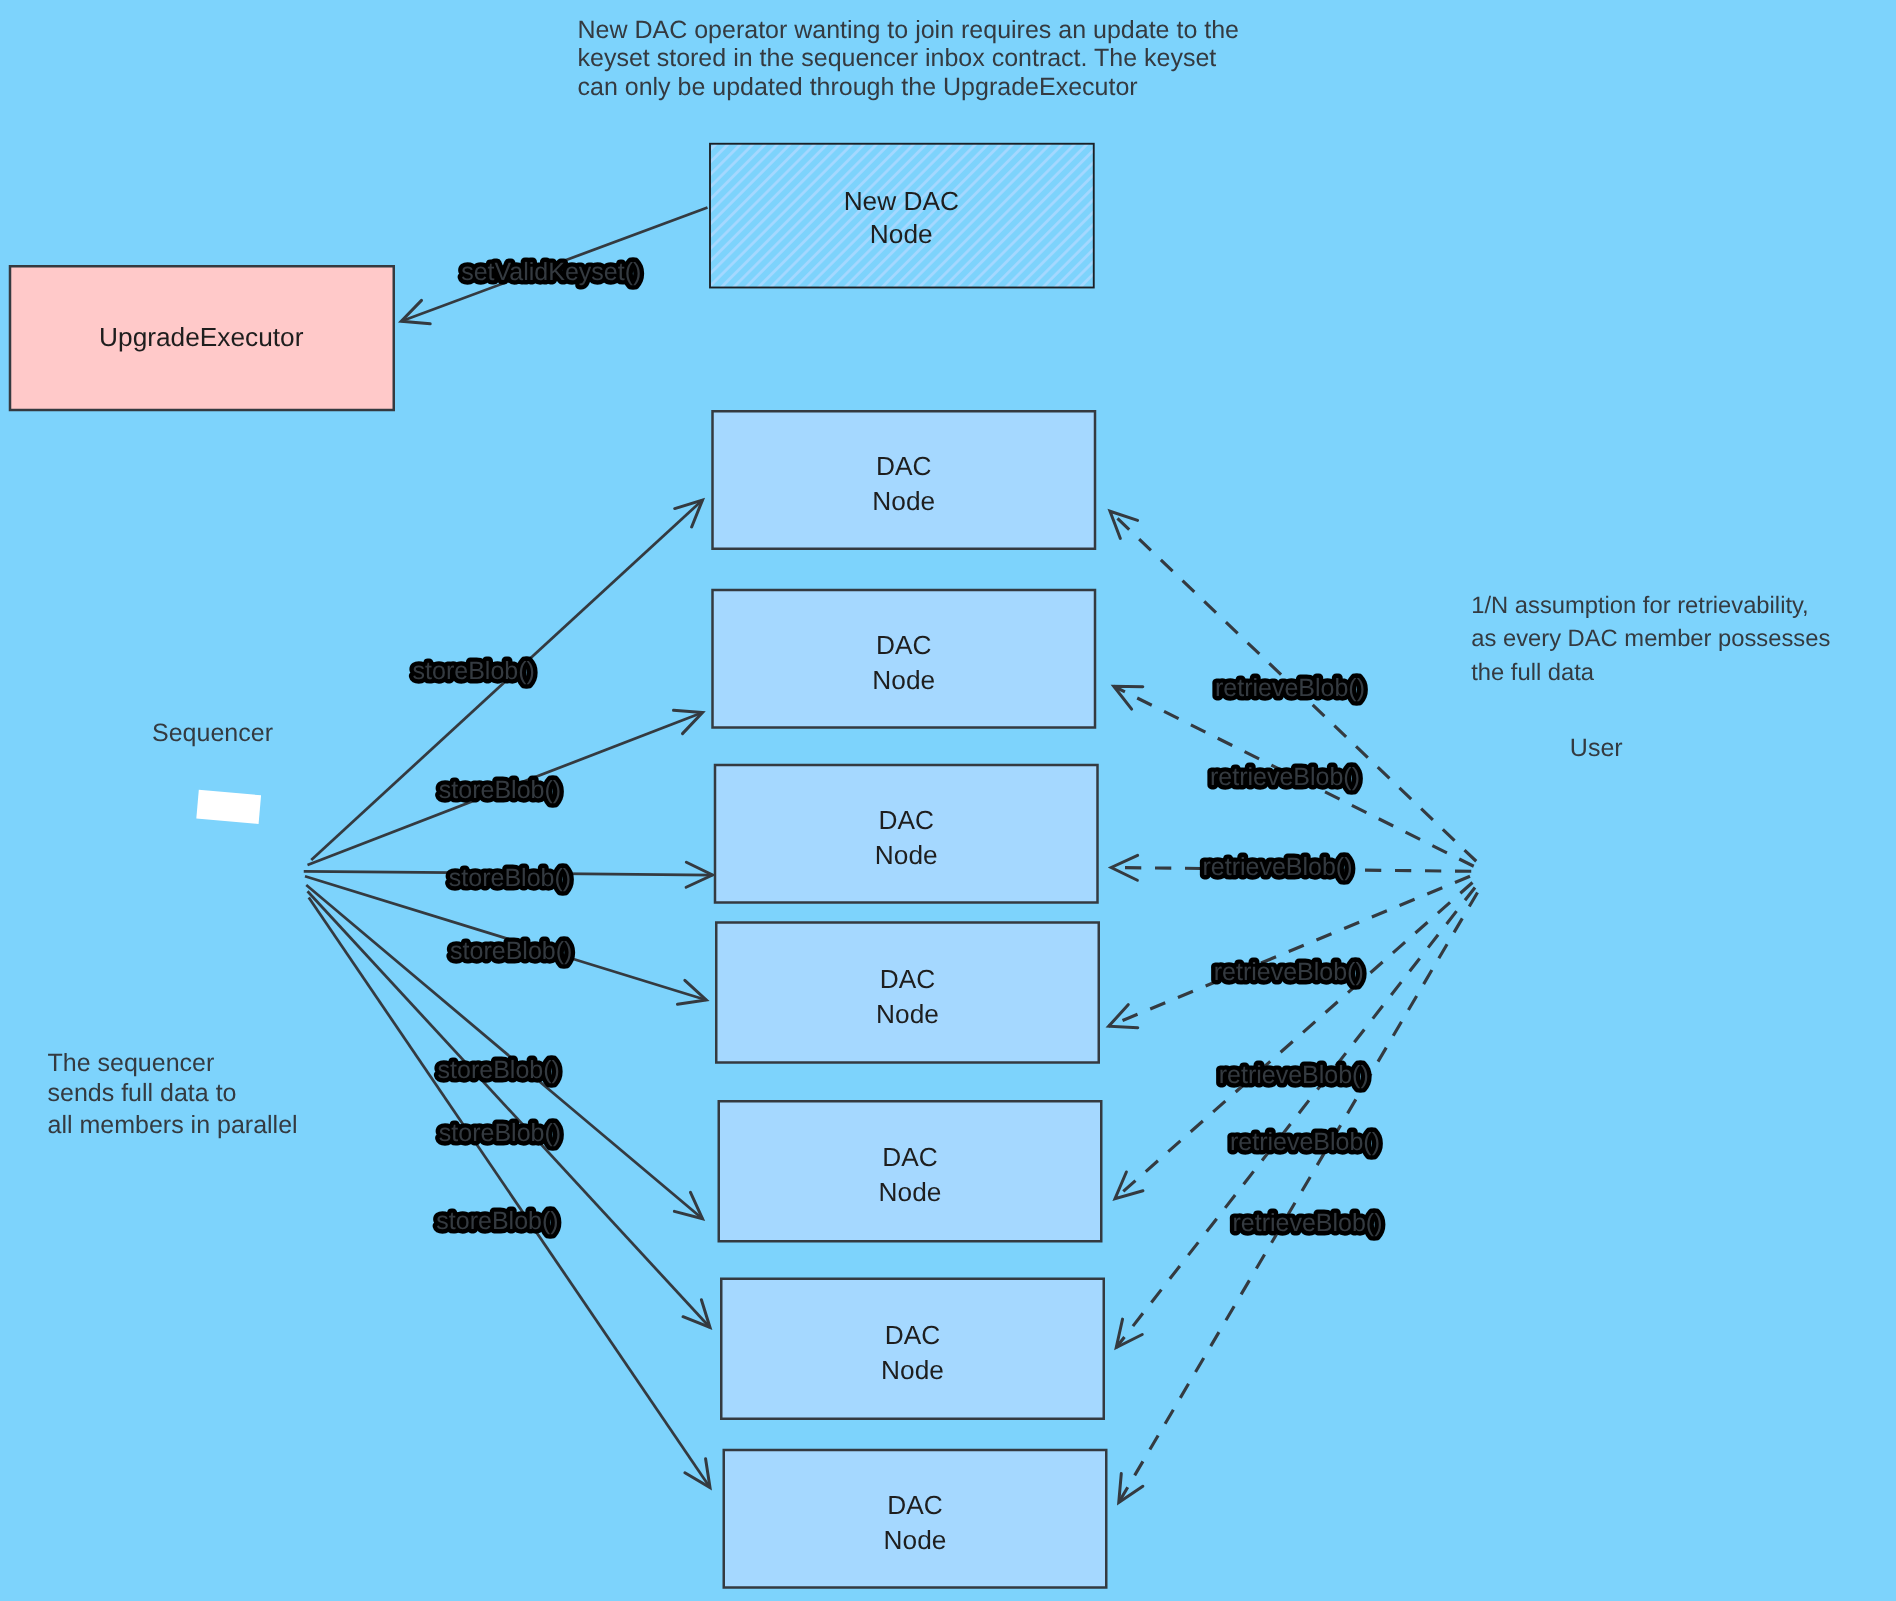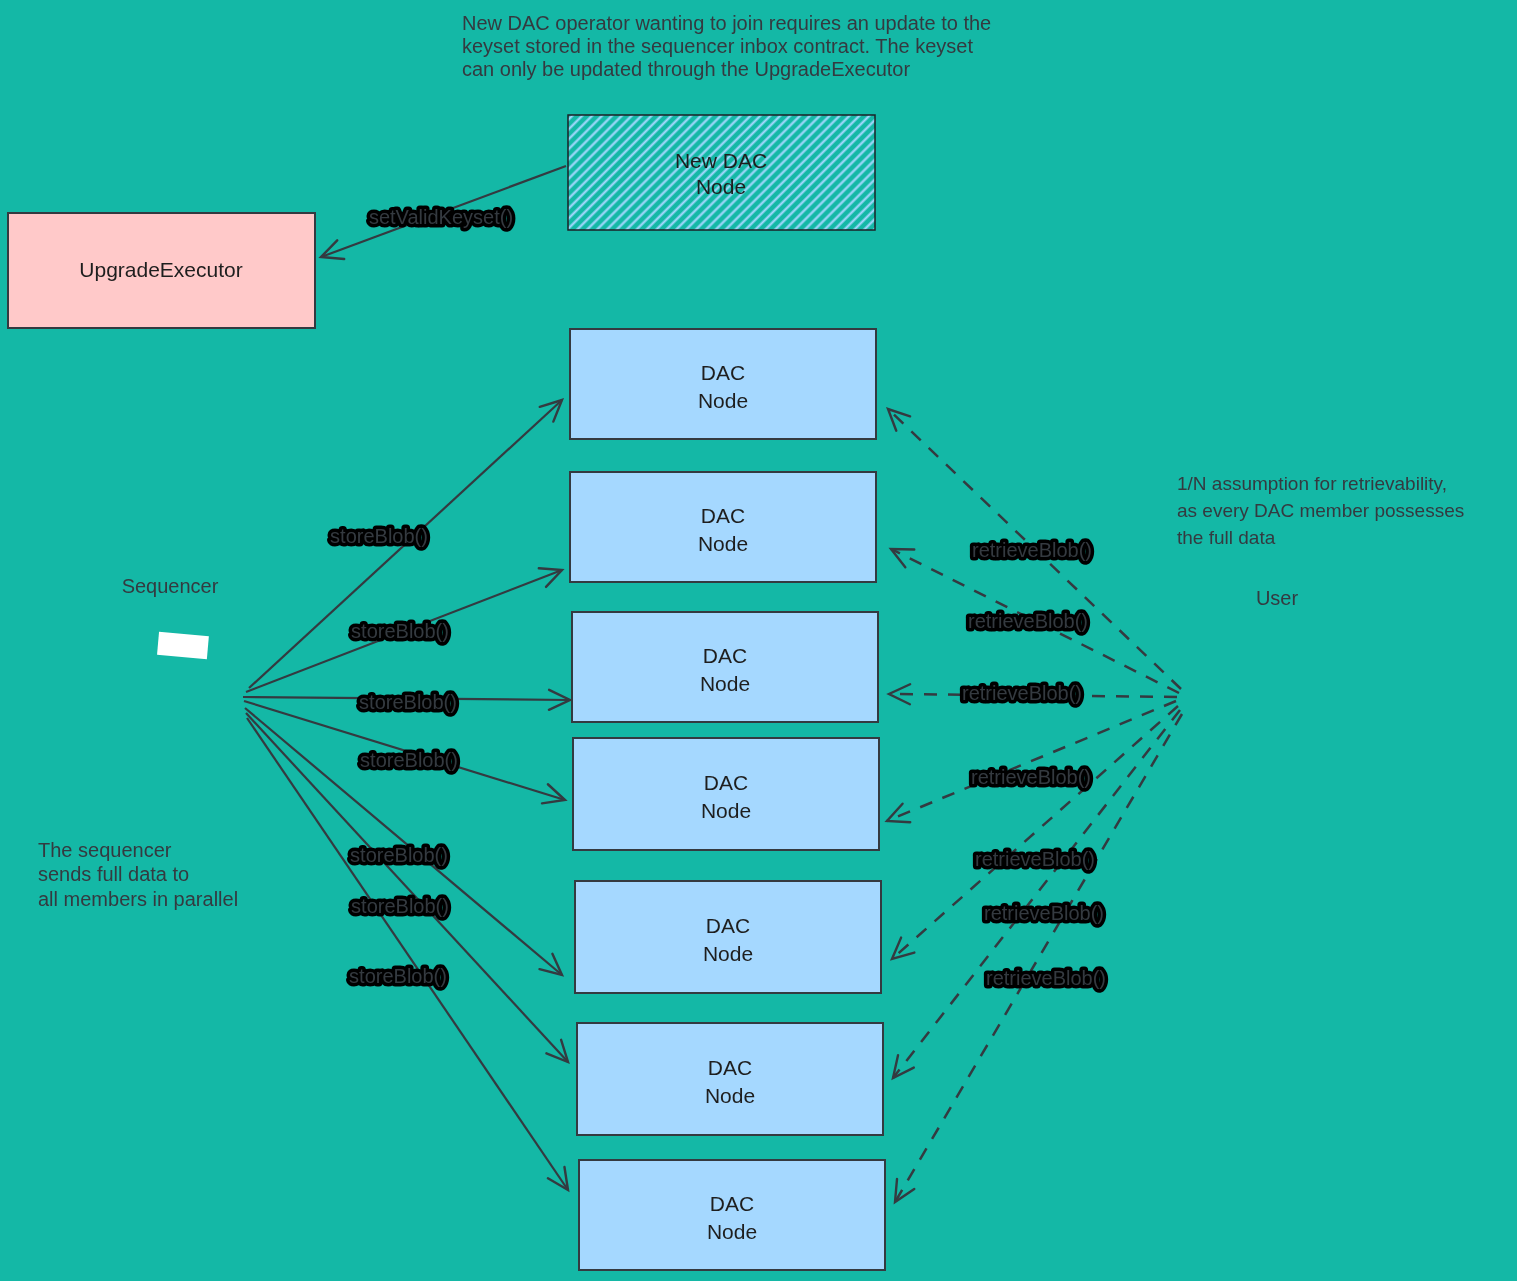--- a/index.html
+++ b/index.html
@@ -1,16 +1,16 @@
 <!DOCTYPE html>
 <html><head>
 <meta charset="utf-8">
 <style>
   html, body { margin: 0; padding: 0; background: #000; }
-  .stage { position: relative; width: 1517px; height: 1281px; background: #14b8a6; overflow: hidden; }
+  .stage { position: relative; width: 1517px; height: 1281px; background: #7dd3fc; overflow: hidden; }
   svg { display: block; }
   text { font-family: "Liberation Sans", sans-serif; }
   .note  { fill: #343a40; font-size: 20px; }
   .rnote { fill: #343a40; font-size: 19px; }
   .label { fill: #343a40; font-size: 20px; text-anchor: middle; }
   .halo  { paint-order: stroke fill; stroke: #000000; stroke-width: 7px; stroke-linejoin: round; }
   .boxtext { fill: #1e1e1e; font-size: 21px; text-anchor: middle; }
   .arrow  { stroke: #343a40; stroke-width: 2.2; fill: none; }
   .dashed { stroke-dasharray: 13 11; stroke-width: 2.5; }
   .box    { stroke: #343a40; stroke-width: 2; }

